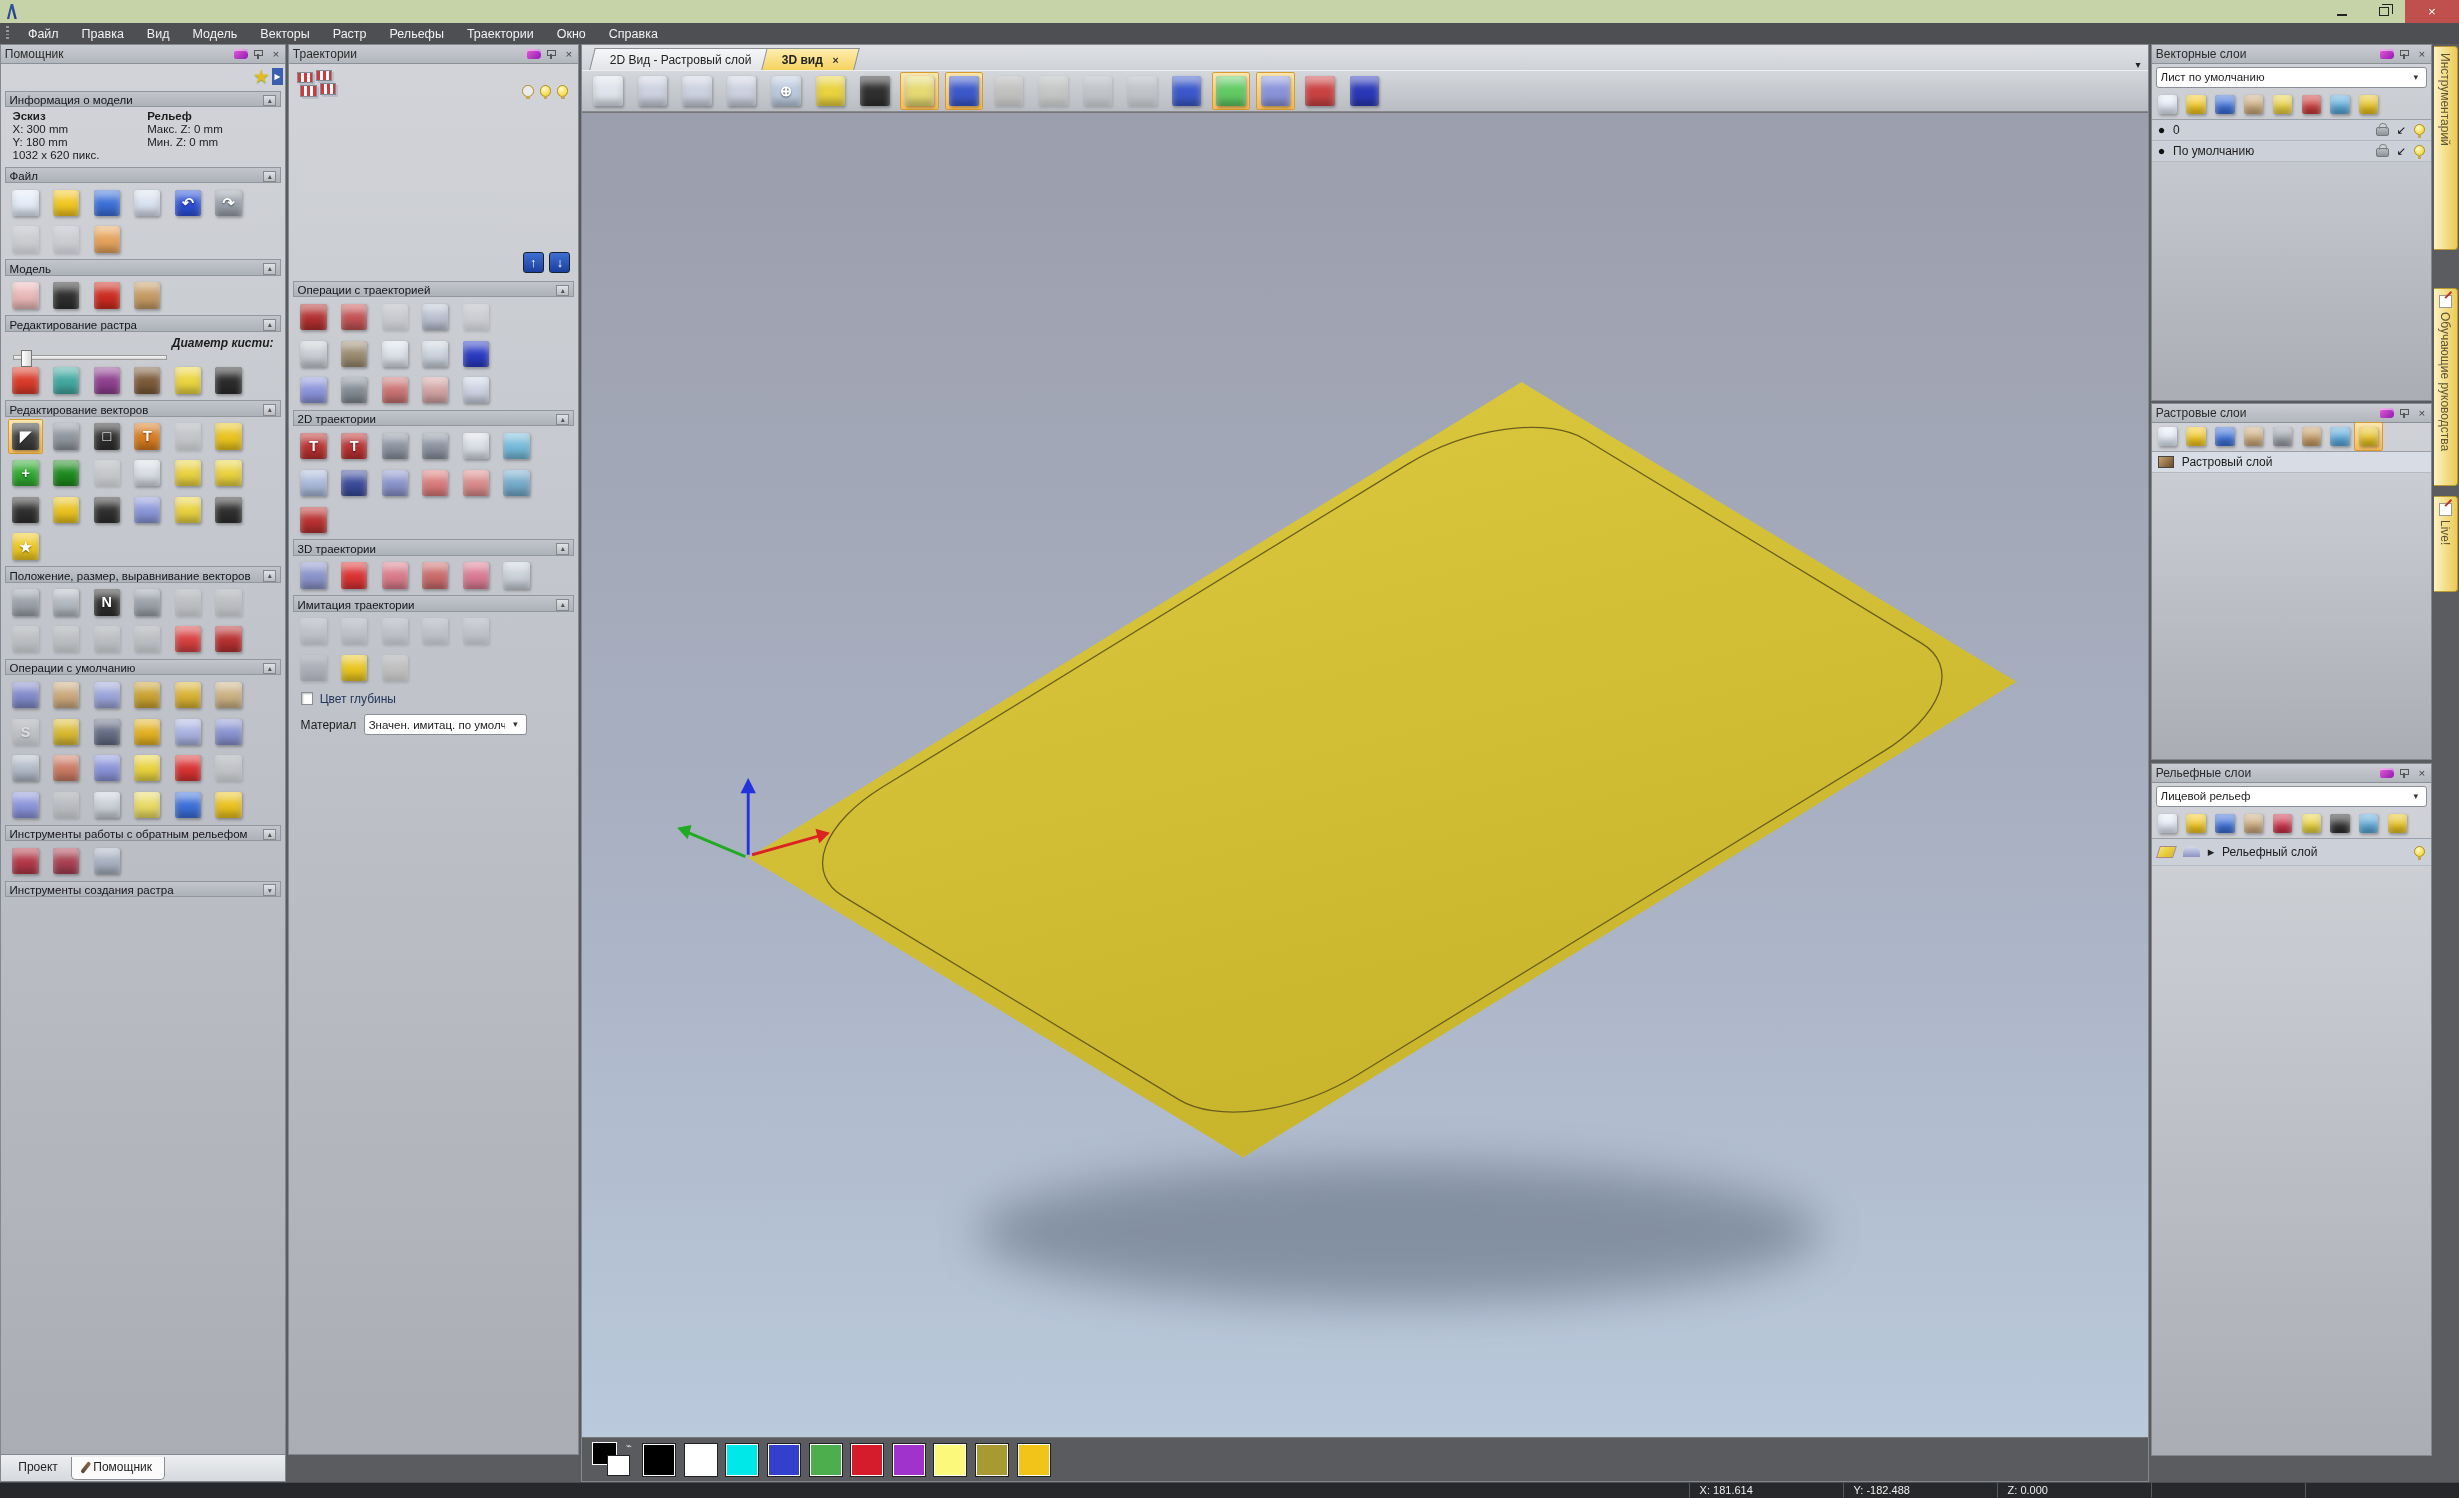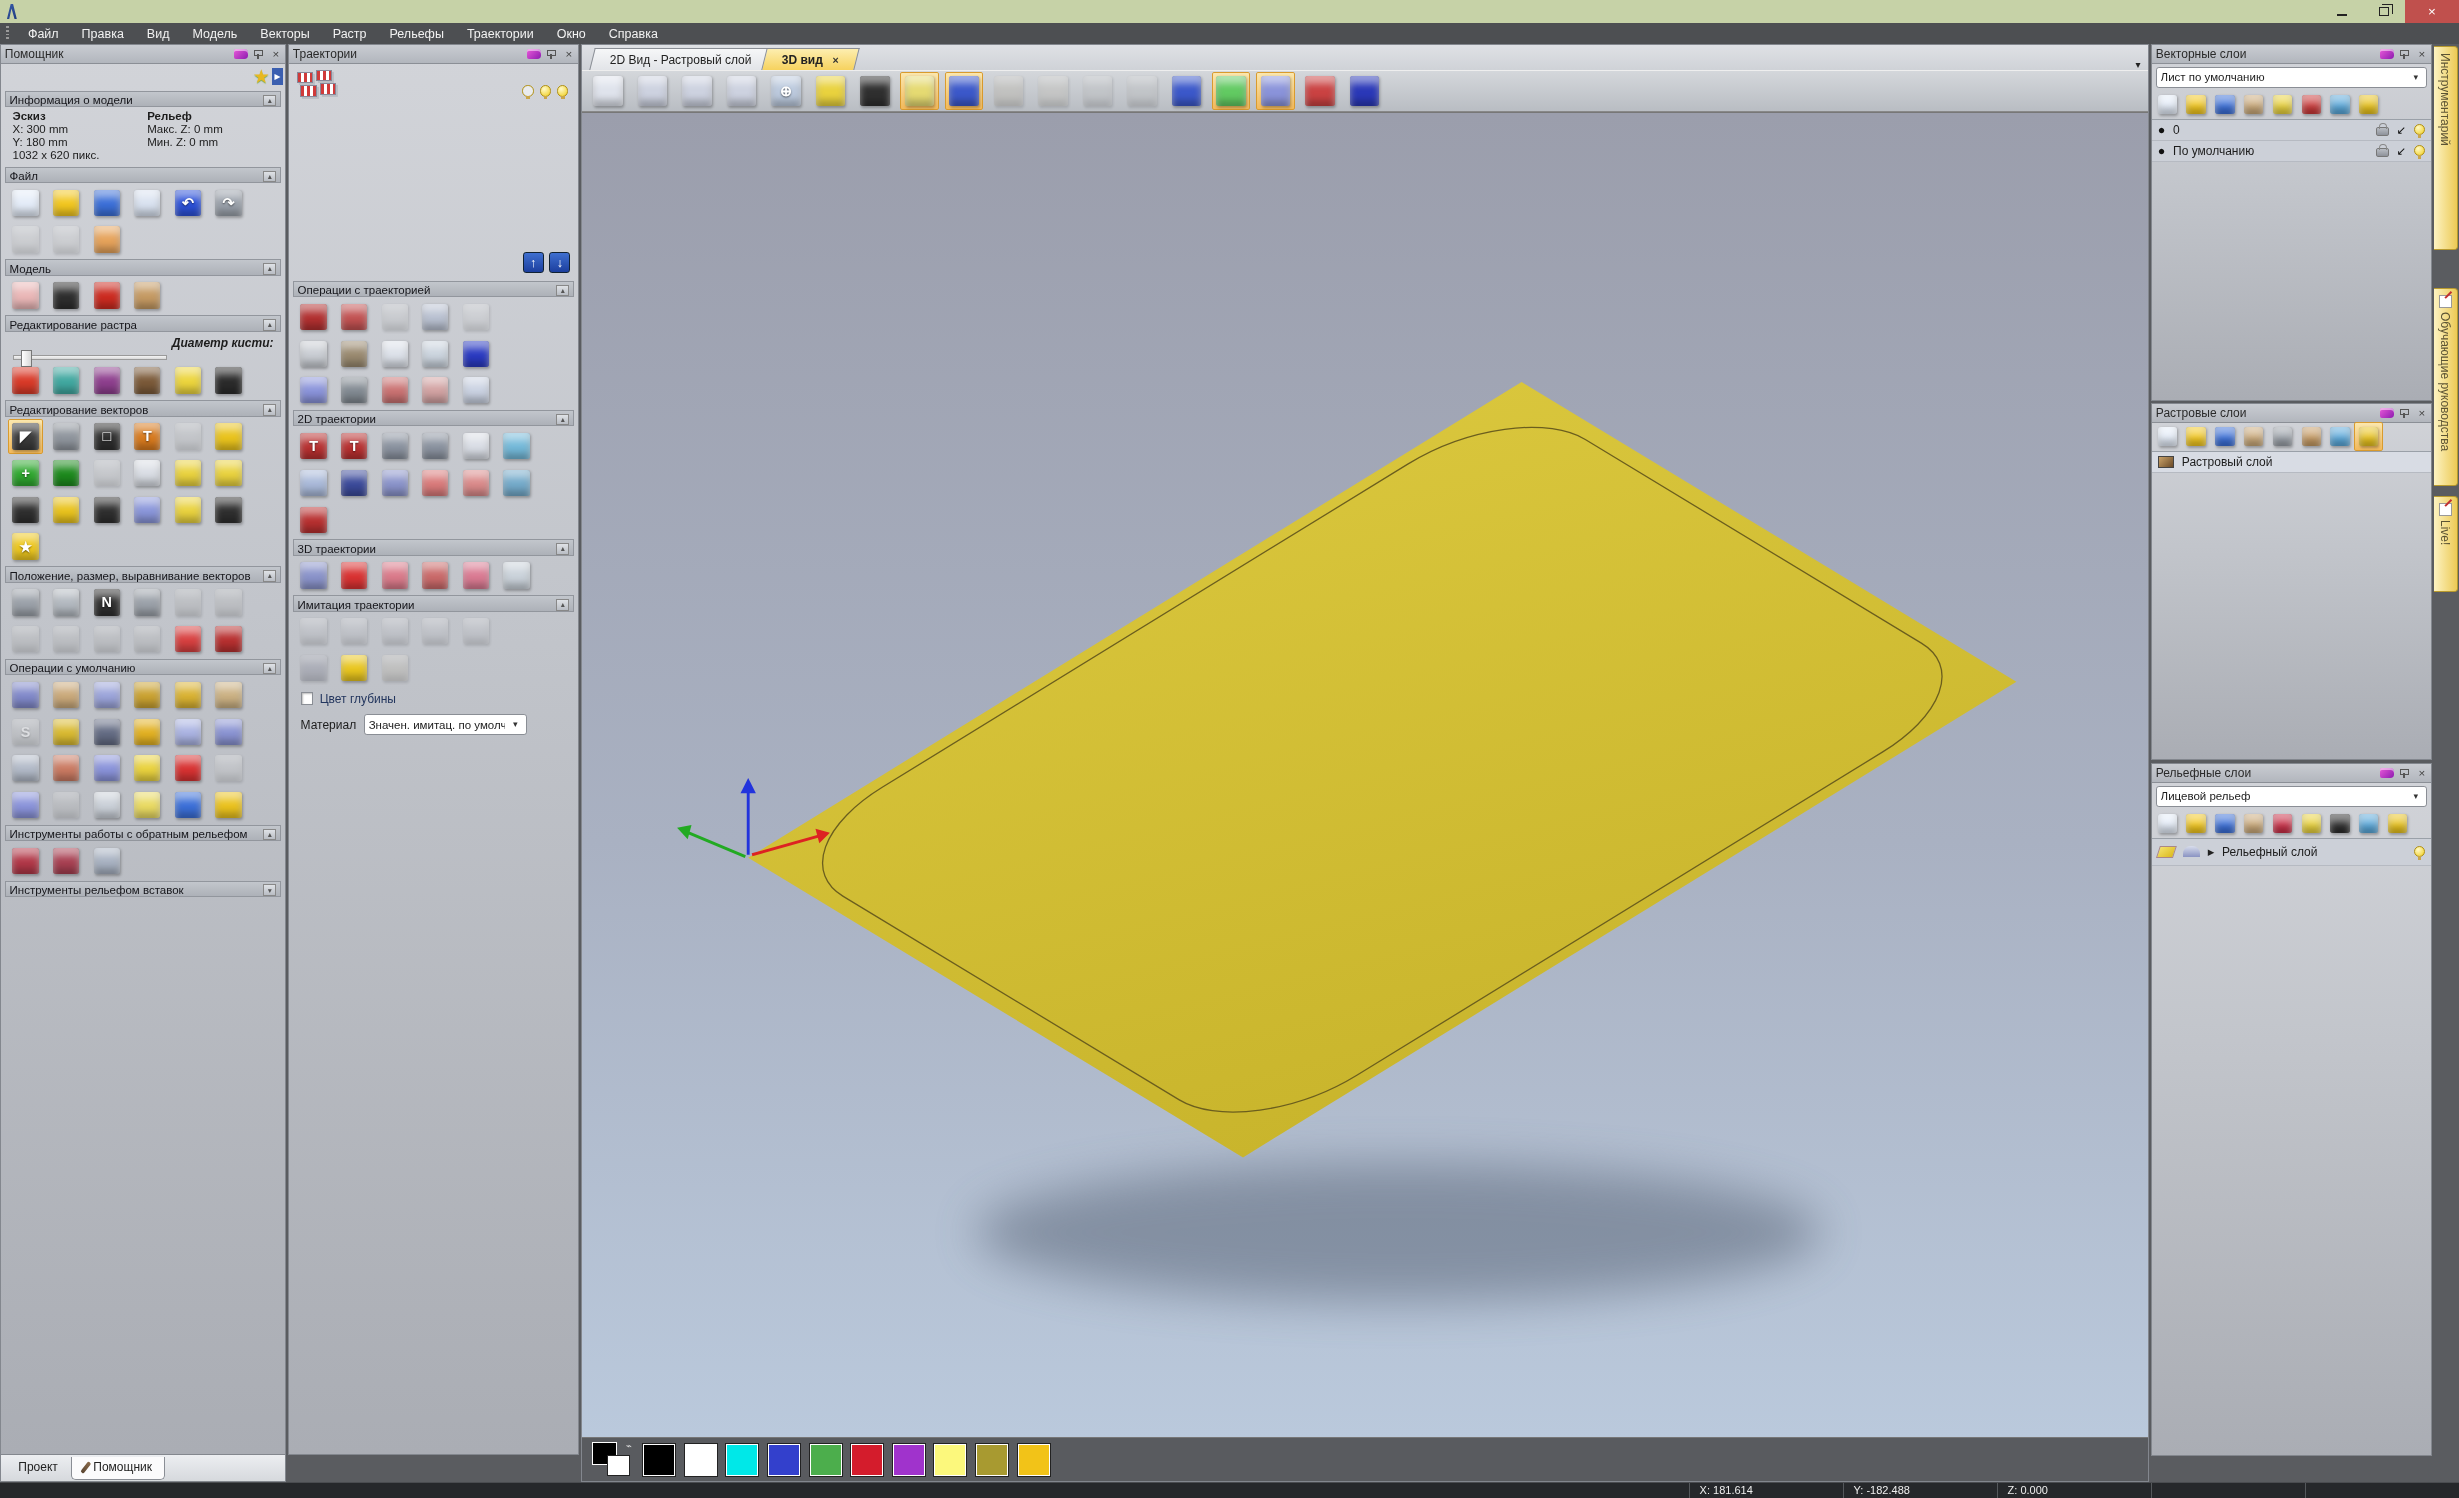--- a/index.html
+++ b/index.html
@@ -585,21 +585,21 @@
       <div class="icon">
         <span class="blk" style="background: rgb(168, 64, 82);"></span>
         <span class="gl"></span>
       </div>
       <div class="icon">
         <span class="blk" style="background: rgb(168, 178, 194);"></span>
         <span class="gl"></span>
       </div>
   </div>
   <div class="shead">
-    <span class="sp">Инструменты рельефом вставок</span>
+    <span class="sp">Инструменты создания растра</span>
     <span class="coll">▼</span>
   </div>
 </div>
 
 <div class="ptabs">
   <div class="ptab">
       <span>Проект</span>
     </div>
   <div class="ptab active">
     <span class="tool-glyph"></span>

